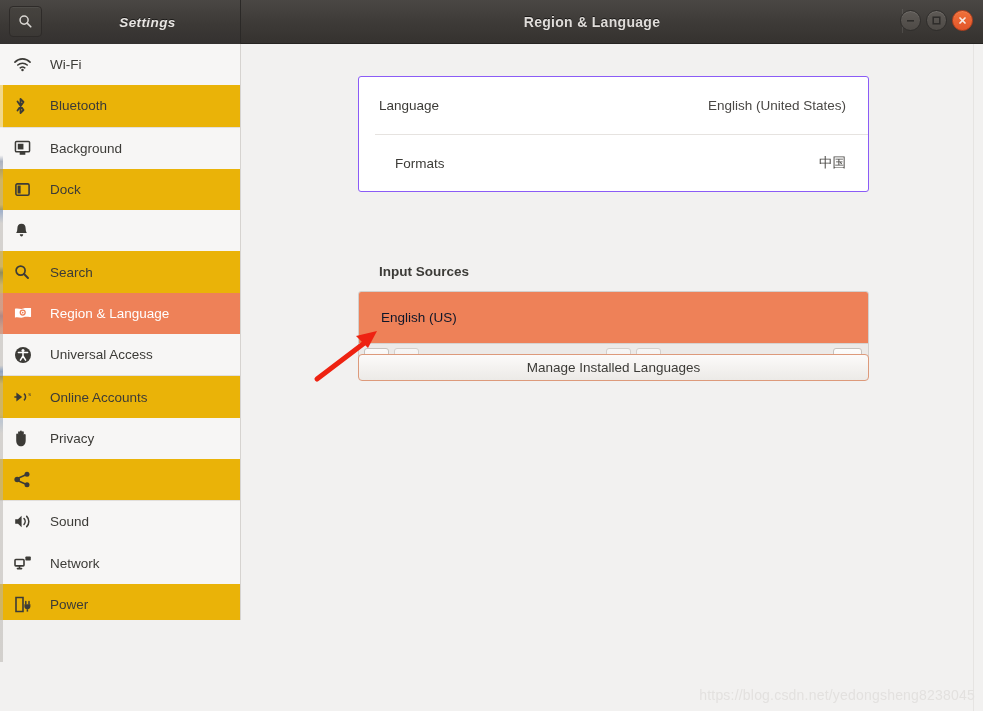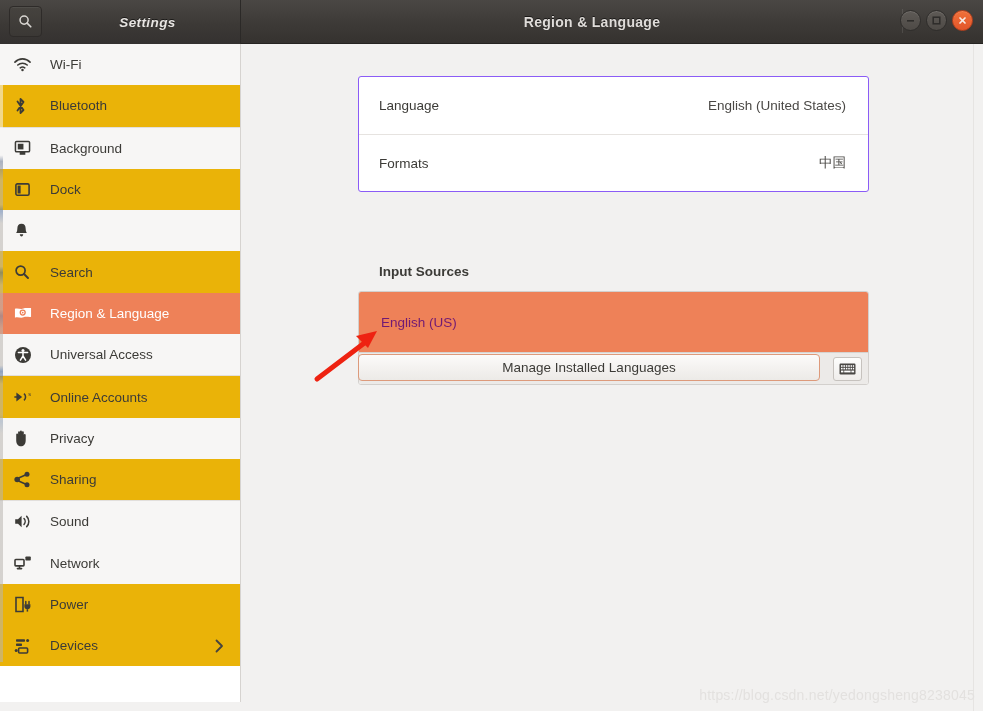--- a/index.html
+++ b/index.html
@@ -68,21 +68,21 @@
   .wc.close { background: linear-gradient(to bottom, #f0703a, #e2562a); border-color:#b8411d;}
   .wc svg { display: block; }
   .wc-sep {
     position: absolute; right: 80px; top: 9px;
     width: 1px; height: 24px; background: rgba(255,255,255,0.10);
   }
 
   
   .sidebar {
     position: absolute; left: 0; top: 44px;
-    width: 241px; height: 658px;
+    width: 241px; height: 576px;
     background: #ffffff;
     border-right: 1px solid #d6d3d0;
     overflow: hidden;
   }
   .side-item {
     position: relative;
     height: 41.3px;
     display: flex; align-items: center;
     padding-left: 14px;
     color: #3c3b37;
@@ -142,43 +142,43 @@
     border-radius: 3px;
     overflow: hidden;
   }
   .card-row {
     height: 57px;
     display: flex; align-items: center; justify-content: space-between;
     padding: 0 22px 0 20px;
     font-size: 13.5px;
     color: #3c3b37;
   }
-  .card-row + .card-row { border-top: 1px solid #e6e3e0; }
+  .card-row + .card-row { border-top: 1px solid #e6e3e0; margin-left: 16px; }
   .card-row .val { color: #4a4845; }
 
   .section-title {
     position: absolute; left: 117px; top: 220px;
     font-size: 13.5px; font-weight: bold; color: #3c3b37; padding-left: 20px;
   }
 
   .inputsources {
     position: absolute; left: 116px; top: 247px;
     width: 511px;
     border: 1px solid #d3d0cd;
     border-radius: 3px;
     overflow: hidden;
     background: #fff;
   }
   .is-row {
-    height: 60px;
+    height: 51px;
     display: flex; align-items: center;
     padding-left: 22px;
     font-size: 13.5px;
     background: #ee8158;
-    color: #701a75;
+    color: #0f172a;
   }
   .is-toolbar {
     height: 32px;
     background: #eceae8;
     border-top: 1px solid #d6d3d0;
     display: flex; align-items: center;
     position: relative;
   }
   .tb-btn {
     height: 24px; min-width: 25px;
@@ -191,21 +191,21 @@
   }
   .tb-btn.dim { color: #b3afab; border-color:#d4d0cc; background: linear-gradient(to bottom,#f7f6f5,#eeecea); }
   .tb-btn svg { display: block; }
   .tbgroup-left { position: absolute; left: 5px; display: flex; gap: 5px; }
   .tbgroup-mid { position: absolute; left: 247px; display: flex; gap: 5px; }
   .tbgroup-right { position: absolute; right: 6px; display: flex; }
   .tb-btn.kb { width: 29px; background: linear-gradient(to bottom,#fdfdfc,#efedeb); }
 
   .manage-btn {
     position: absolute; left: 358px; top: 354px;
-    width: 462px; height: 27px;
+    width: 511px; height: 27px;
     border: 1px solid #dd9a7b;
     border-radius: 4px;
     background: linear-gradient(to bottom, #fcfbfa 0%, #f4f2f0 50%, #eceae7 100%);
     color: #3c3b37;
     font-size: 13.5px;
     display: flex; align-items: center; justify-content: center;
   }
 
   .watermark {
     position: absolute; right: 8px; bottom: 8px;
@@ -382,21 +382,20 @@
     <div class="side-item">
       <span class="ic">
         <svg width="17" height="17" viewBox="0 0 17 17">
           <circle cx="13" cy="3.2" r="2.5" fill="#3c3b37"></circle>
           <circle cx="13" cy="13.8" r="2.5" fill="#3c3b37"></circle>
           <circle cx="3.2" cy="8.5" r="2.8" fill="#3c3b37"></circle>
           <line x1="4.6" y1="7" x2="11.4" y2="4" stroke="#3c3b37" stroke-width="1.5"></line>
           <line x1="4.6" y1="10" x2="11.4" y2="13" stroke="#3c3b37" stroke-width="1.5"></line>
         </svg>
       </span>
-      <span class="lbl">Sharing</span>
     </div>
 
     <div class="side-sep"></div>
 
     <div class="side-item alt">
       <span class="ic">
         <svg width="18" height="15" viewBox="0 0 18 15">
           <path d="M1.2 5.2 L4 5.2 L7.6 1.8 L7.6 13.2 L4 9.8 L1.2 9.8 Z" fill="#3c3b37"></path>
           <path d="M10 4.6 A4.2 4.2 0 0 1 10 10.4" fill="none" stroke="#3c3b37" stroke-width="1.5" stroke-linecap="round"></path>
           <path d="M12.7 2.4 A7.2 7.2 0 0 1 12.7 12.6" fill="none" stroke="#3c3b37" stroke-width="1.5" stroke-linecap="round"></path>

